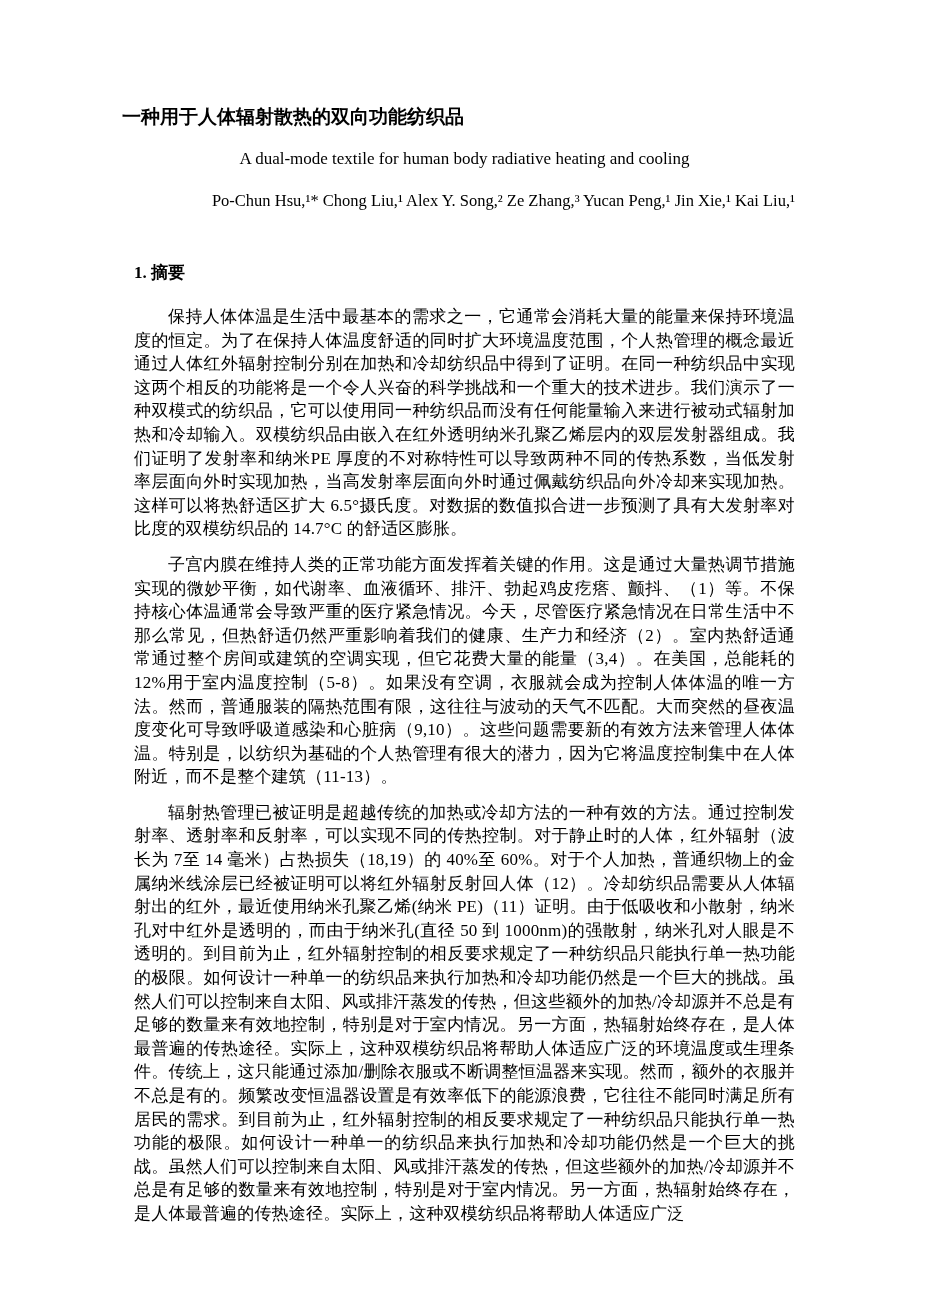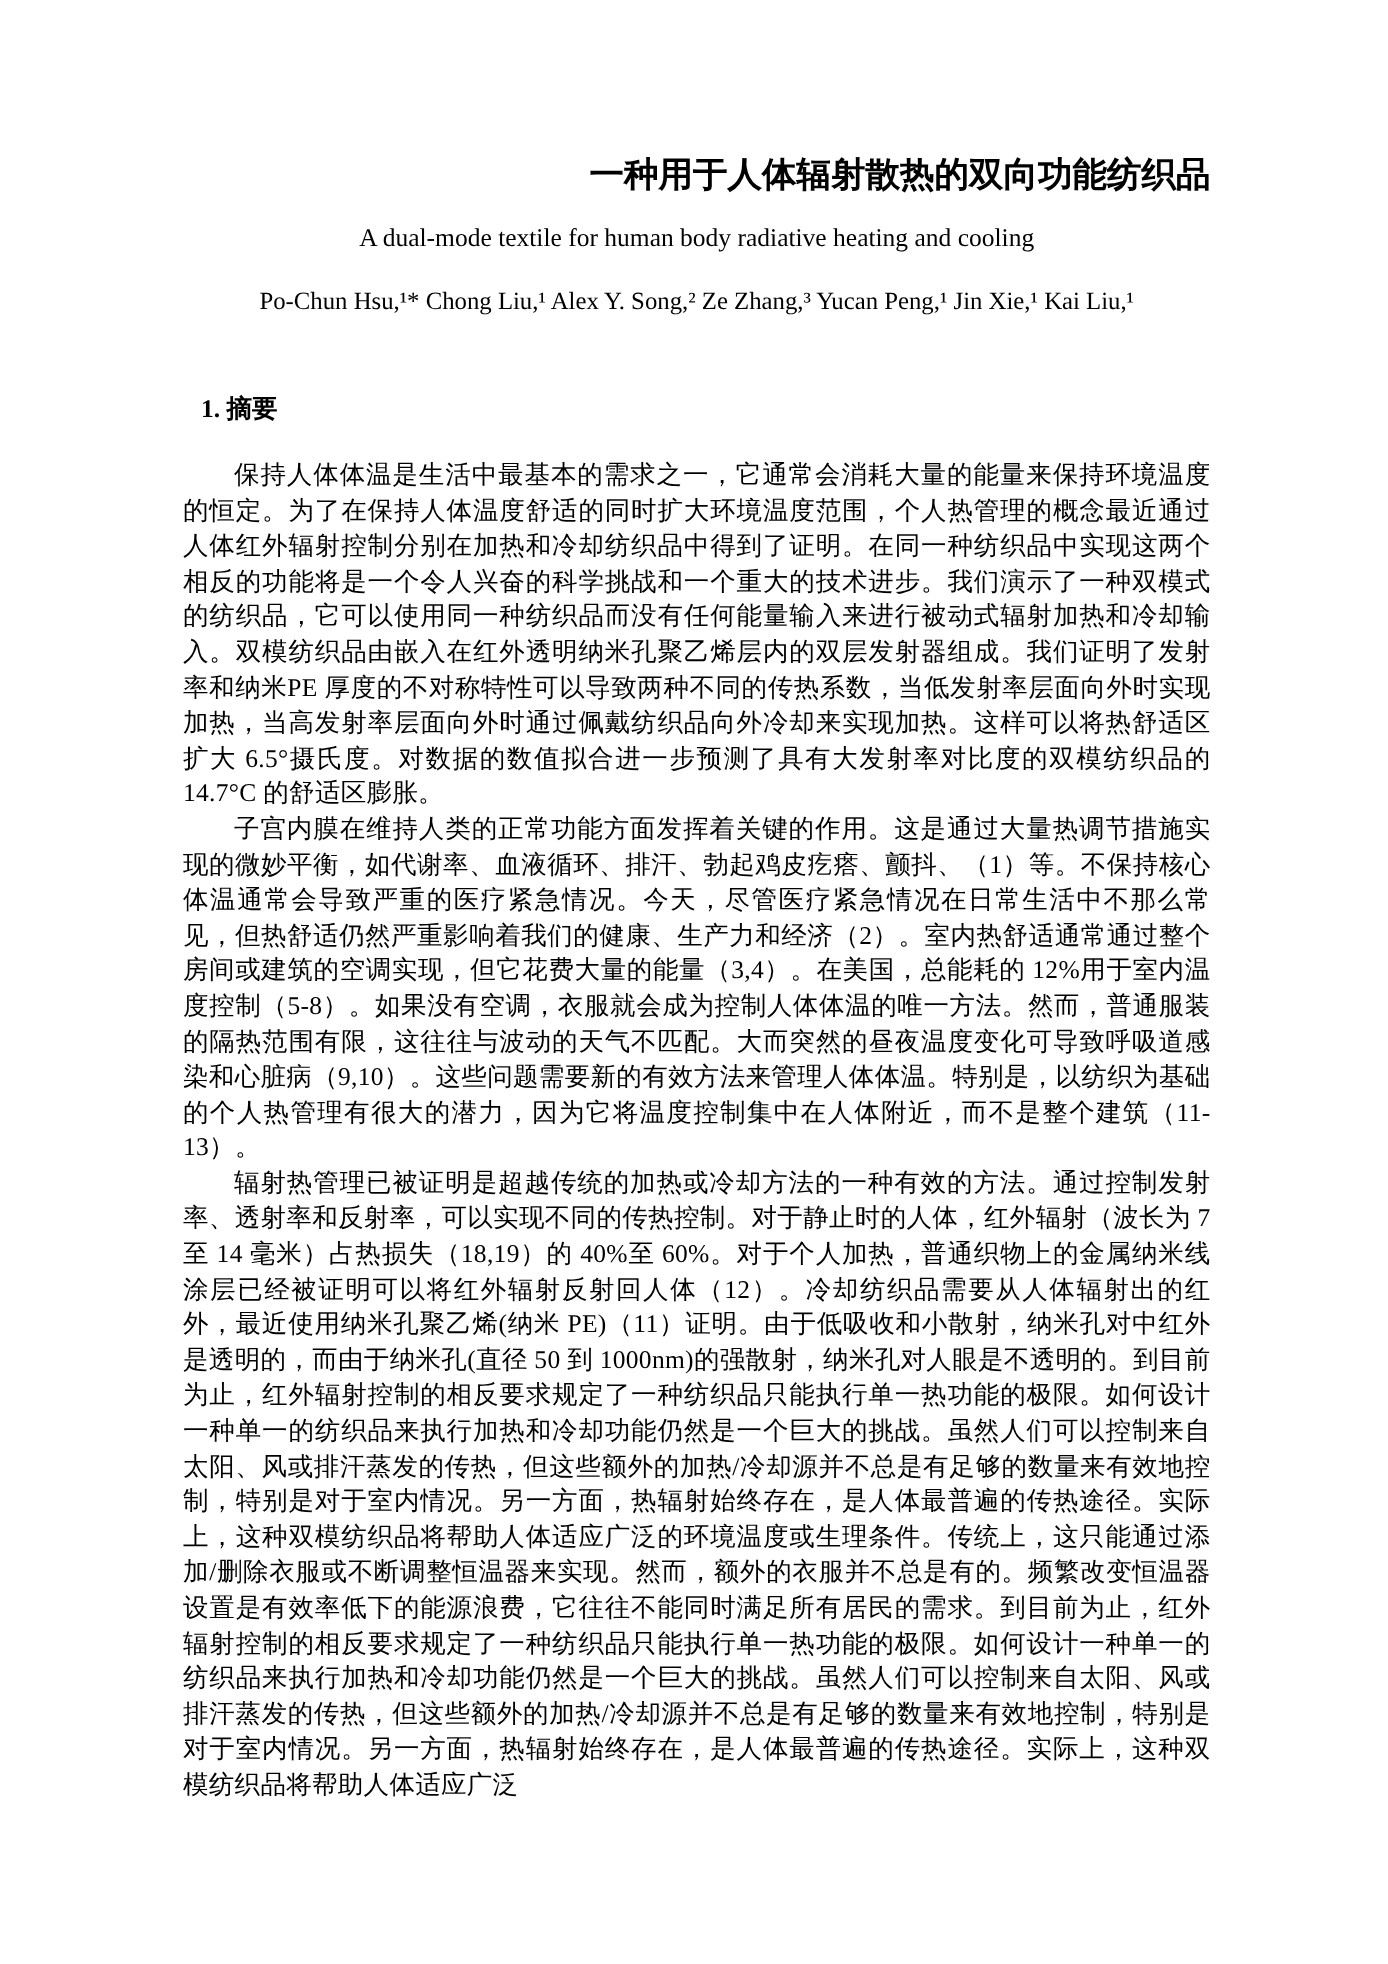--- a/index.html
+++ b/index.html
@@ -13,48 +13,48 @@
     height: 1309px;
     box-sizing: border-box;
     background: #ffffff;
     color: #000000;
     font-family: "Liberation Serif", "DejaVu Serif", serif;
     font-size: 17px;
     padding: 104px 118px 0 122px;
     overflow: hidden;
   }
   .title-zh {
-    text-align: right;
+    text-align: left;
     font-weight: bold;
-    font-size: 23px;
+    font-size: 19px;
     line-height: 26px;
     margin: 0;
   }
   .title-en {
     text-align: center;
     font-size: 17px;
     line-height: 26px;
     margin: 16px;
   }
   .authors {
-    text-align: center;
+    text-align: right;
     font-size: 16.5px;
     line-height: 26px;
-    margin: 0;
+    margin: 12px;
   }
   .section-heading {
     font-size: 17px;
     font-weight: bold;
     margin: 12px;
     padding-top: 36px;
     padding-bottom: 9px;
     line-height: 22px;
   }
   .para {
-    margin: 0;
+    margin: 12px;
     text-indent: 2em;
     text-align: justify;
     line-height: 23.6px;
     font-size: 17px;
     letter-spacing: 0.2px;
   }
 </style>
 </head>
 <body>
 

